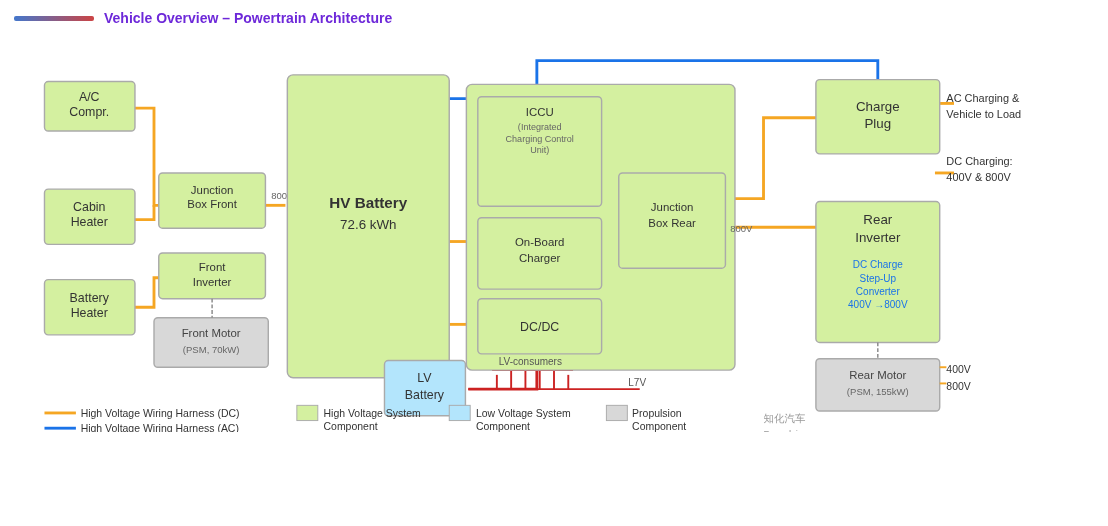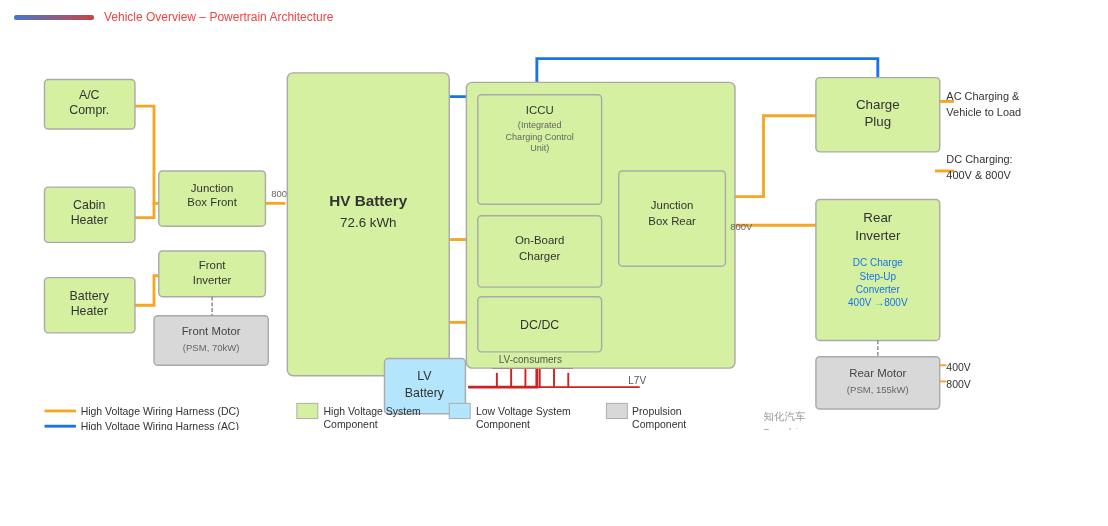--- a/index.html
+++ b/index.html
@@ -23,23 +23,23 @@
       margin-bottom: 6px;
     }
     .title-gradient-bar {
       width: 80px;
       height: 5px;
       background: linear-gradient(to right, #4477cc, #cc4444);
       margin-right: 10px;
       border-radius: 2px;
     }
     .diagram-title {
-      font-size: 12px;
-      font-weight: normal;
-      color: #ef4444;
+      font-size: 14px;
+      font-weight: bold;
+      color: #6d28d9;
     }
     .diagram-area {
       position: relative;
       width: 100%;
       height: 400px;
     }
     
     .diagram-svg {
       position: absolute;
       top: 0; left: 0;

